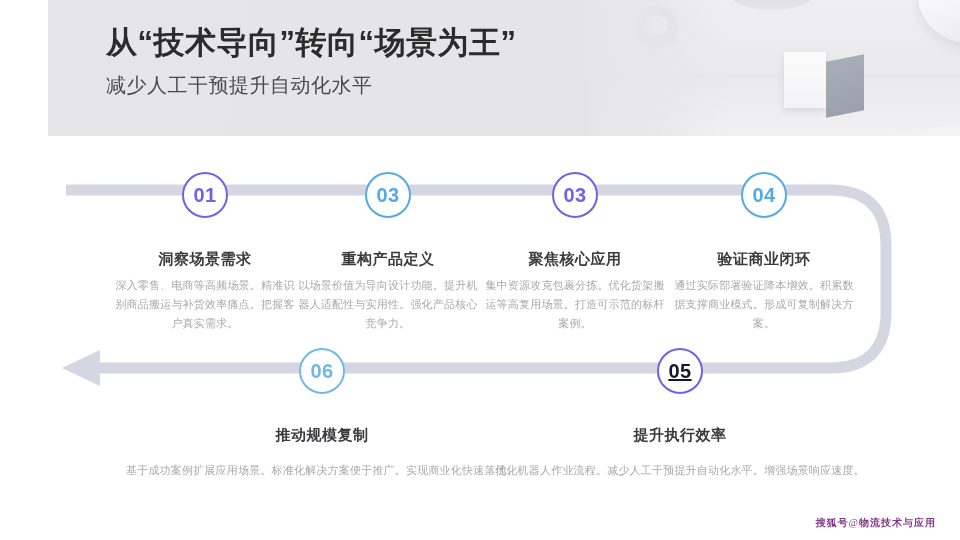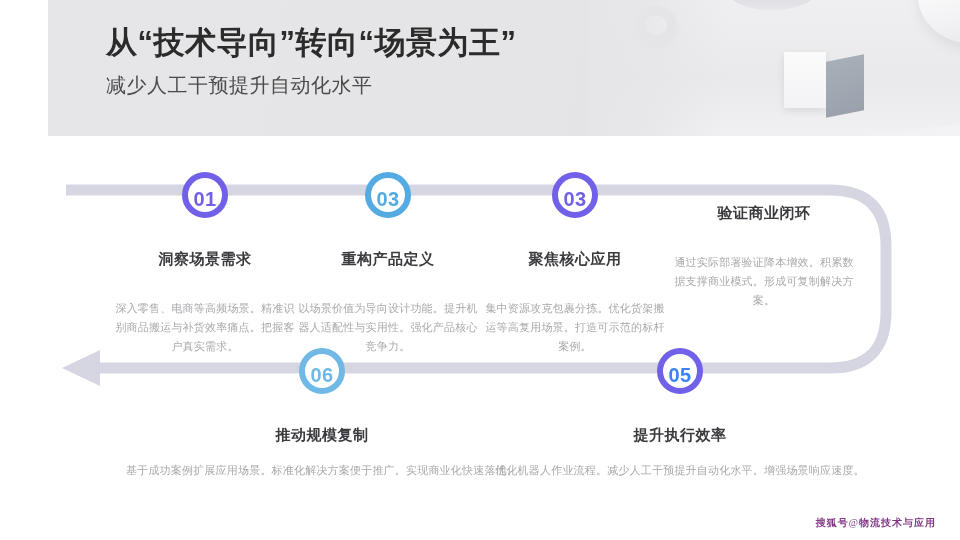--- a/index.html
+++ b/index.html
@@ -117,37 +117,37 @@
   
   .step {
     position: absolute;
     width: 186px;
     text-align: center;
   }
   .badge {
     width: 46px; height: 46px;
     margin: 0 auto;
     border-radius: 50%;
-    border: 6px solid #c4b5fd;
+    border: 2px solid #c4b5fd;
     background: #ffffff;
     color: #7161e8;
     font-size: 20px;
     font-weight: bold;
     line-height: 43px;
     letter-spacing: 0.5px;
   }
   .step-title {
     margin-top: 32px;
     font-size: 15px;
     font-weight: bold;
     color: #3b3b3f;
     letter-spacing: 0.5px;
   }
   .step-desc {
-    margin-top: 30px;
+    margin-top: 7px;
     font-size: 11px;
     line-height: 1.72;
     color: #a9a9ad;
     letter-spacing: 0.2px;
   }
   .step.row2 .step-desc { margin-top: 16px; }
 
   
   #step-1 { left: 112px;  top: 172px; }
   #step-2 { left: 295px;  top: 172px; }
@@ -211,32 +211,33 @@
     <div class="step-desc">以场景价值为导向设计功能。提升机器人适配性与实用性。强化产品核心竞争力。</div>
   </div>
 
   <div class="step" id="step-3">
     <div class="badge" style="border-color: rgb(113, 97, 232); color: rgb(113, 97, 232);">03</div>
     <div class="step-title">聚焦核心应用</div>
     <div class="step-desc">集中资源攻克包裹分拣。优化货架搬运等高复用场景。打造可示范的标杆案例。</div>
   </div>
 
   <div class="step" id="step-4">
+    <div class="badge" style="border-color: rgb(84, 171, 226); color: rgb(84, 171, 226);">04</div>
     <div class="step-title">验证商业闭环</div>
     <div class="step-desc">通过实际部署验证降本增效。积累数据支撑商业模式。形成可复制解决方案。</div>
   </div>
 
   <div class="step row2" id="step-6">
     <div class="badge" style="border-color: rgb(112, 185, 230); color: rgb(112, 185, 230);">06</div>
     <div class="step-title">推动规模复制</div>
     <div class="step-desc">基于成功案例扩展应用场景。标准化解决方案便于推广。实现商业化快速落地。</div>
   </div>
 
   <div class="step row2" id="step-5">
-    <div class="badge" style="border-color: rgb(113, 97, 232); color: #3b82f6;">05</div>
+    <div class="badge" style="border-color: rgb(113, 97, 232); color: #0f172a; text-decoration: underline;">05</div>
     <div class="step-title">提升执行效率</div>
     <div class="step-desc">优化机器人作业流程。减少人工干预提升自动化水平。增强场景响应速度。</div>
   </div>
 
   <div class="watermark">
     <span>搜狐号</span><span class="wm-at">@</span><span>物流技术与应用</span>
   </div>
 
 </div>
 

